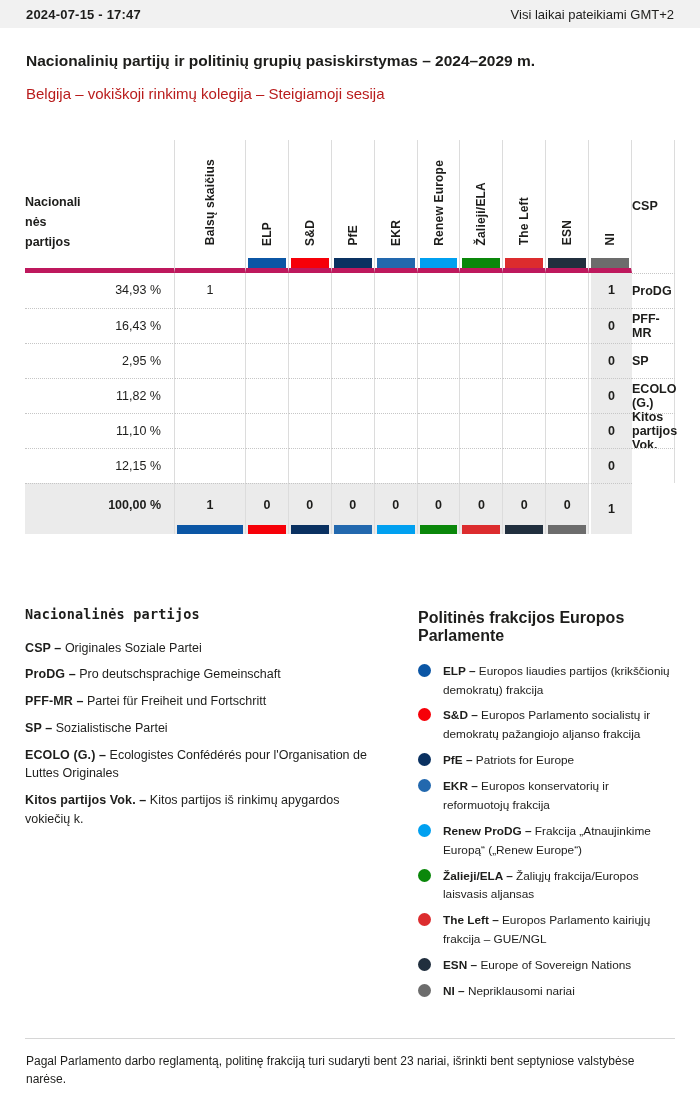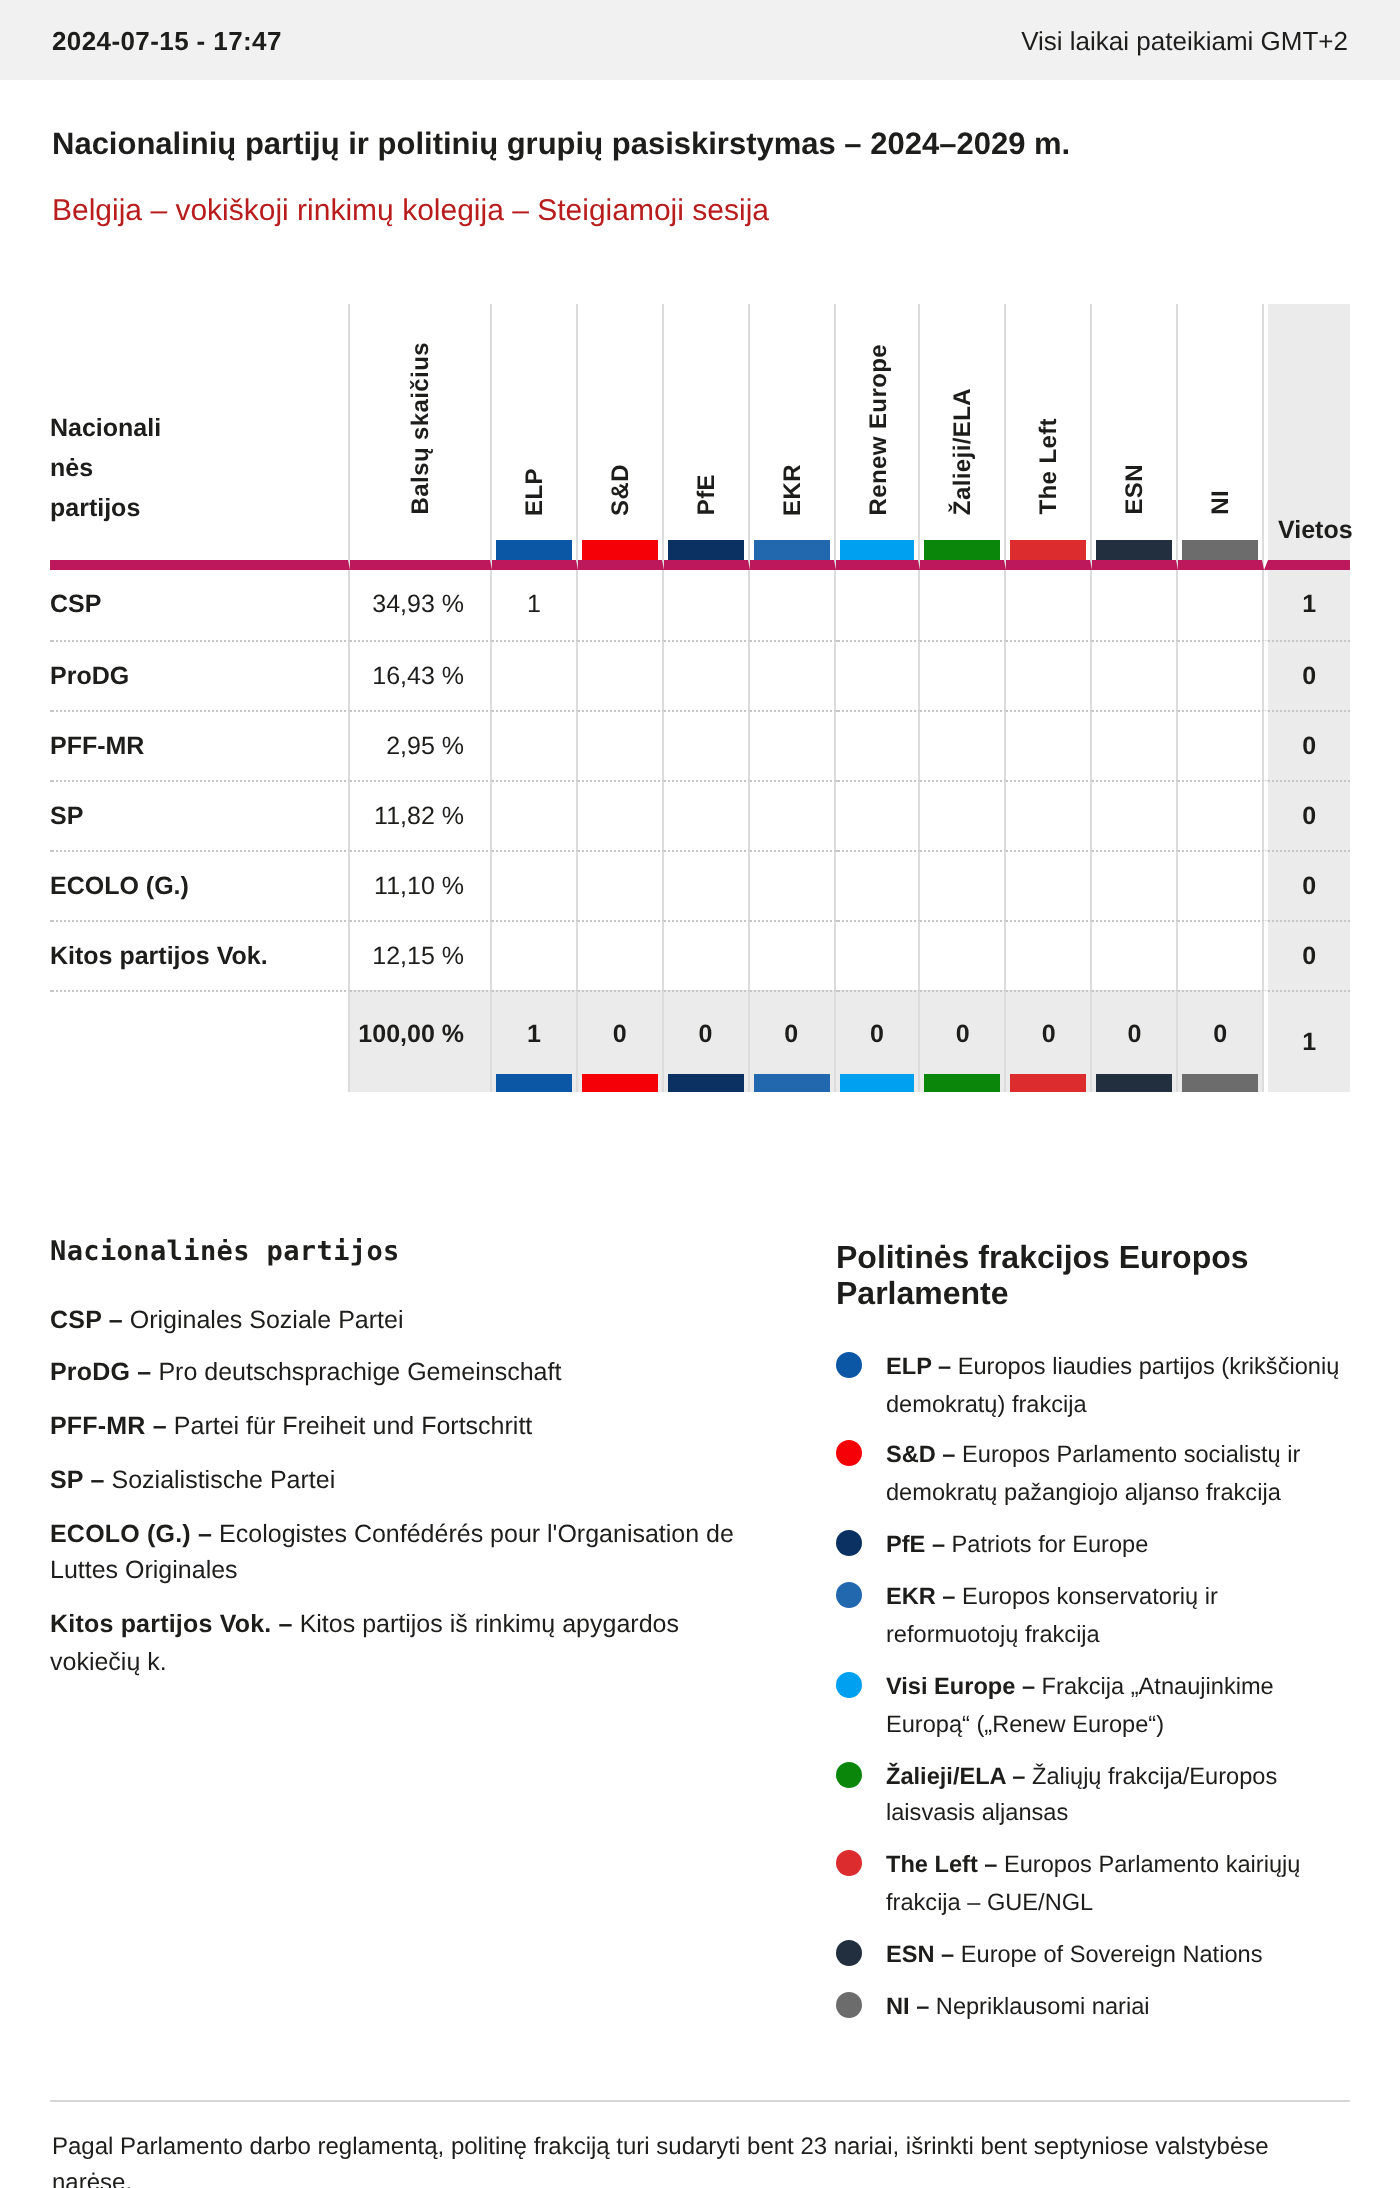--- a/index.html
+++ b/index.html
@@ -1,21 +1,21 @@
 <!DOCTYPE html>
 <html><head>
 <meta charset="utf-8">
 <style>
   * { box-sizing: border-box; }
   html,body { margin:0; padding:0; background:#fff; }
   body { font-family:"Liberation Sans", sans-serif; color:#1d1d1b; }
   .page { position:relative; width:700px; height:1094px; background:#fff; overflow:hidden; margin:0 auto; }
 
   
-  .topbar { height:40px; background:#f1f1f1; display:flex; align-items:center; justify-content:space-between; padding:0 26px; font-size:13px; }
+  .topbar { height:28px; background:#f1f1f1; display:flex; align-items:center; justify-content:space-between; padding:0 26px; font-size:13px; }
   .topbar .dt { font-weight:bold; letter-spacing:.2px; }
   .topbar .tz { color:#1d1d1b; }
 
   
   .titles { padding:0 26px; }
   .title { font-size:15.5px; font-weight:bold; margin-top:23px; line-height:1.3; }
   .subtitle { font-size:15px; margin-top:13px; color:#b91c1c; line-height:1.3; }
 
   
   .tablewrap { margin:36px 25px 0 25px; }
@@ -107,21 +107,20 @@
           <div class="bar " style="background: rgb(220, 44, 46);"></div>
         </div>
         <div class="c hc rot-c">
           <span class="vlabel">ESN</span>
           <div class="bar " style="background: rgb(33, 47, 62);"></div>
         </div>
         <div class="c hc rot-c">
           <span class="vlabel">NI</span>
           <div class="bar " style="background: rgb(108, 108, 108);"></div>
         </div>
-        <div class="c hc seats-col seats-h">Vietos</div>
         <div class="c namec">CSP</div>
         <div class="c votec">34,93 %</div>
         <div class="c grpc">1</div>
         <div class="c grpc"></div>
         <div class="c grpc"></div>
         <div class="c grpc"></div>
         <div class="c grpc"></div>
         <div class="c grpc"></div>
         <div class="c grpc"></div>
         <div class="c grpc"></div>
@@ -228,21 +227,21 @@
           <div class="gitem">
             <span class="dot" style="background: rgb(10, 49, 97);"></span>
             <span><b>PfE –</b> Patriots for Europe</span>
           </div>
           <div class="gitem">
             <span class="dot" style="background: rgb(34, 104, 174);"></span>
             <span><b>EKR –</b> Europos konservatorių ir reformuotojų frakcija</span>
           </div>
           <div class="gitem">
             <span class="dot" style="background: rgb(0, 160, 240);"></span>
-            <span><b>Visi Europe –</b> Frakcija „Atnaujinkime Europą“ („Renew Europe“)</span>
+            <span><b>Renew ProDG –</b> Frakcija „Atnaujinkime Europą“ („Renew Europe“)</span>
           </div>
           <div class="gitem">
             <span class="dot" style="background: rgb(10, 135, 10);"></span>
             <span><b>Žalieji/ELA –</b> Žaliųjų frakcija/Europos laisvasis aljansas</span>
           </div>
           <div class="gitem">
             <span class="dot" style="background: rgb(220, 44, 46);"></span>
             <span><b>The Left –</b> Europos Parlamento kairiųjų frakcija – GUE/NGL</span>
           </div>
           <div class="gitem">

